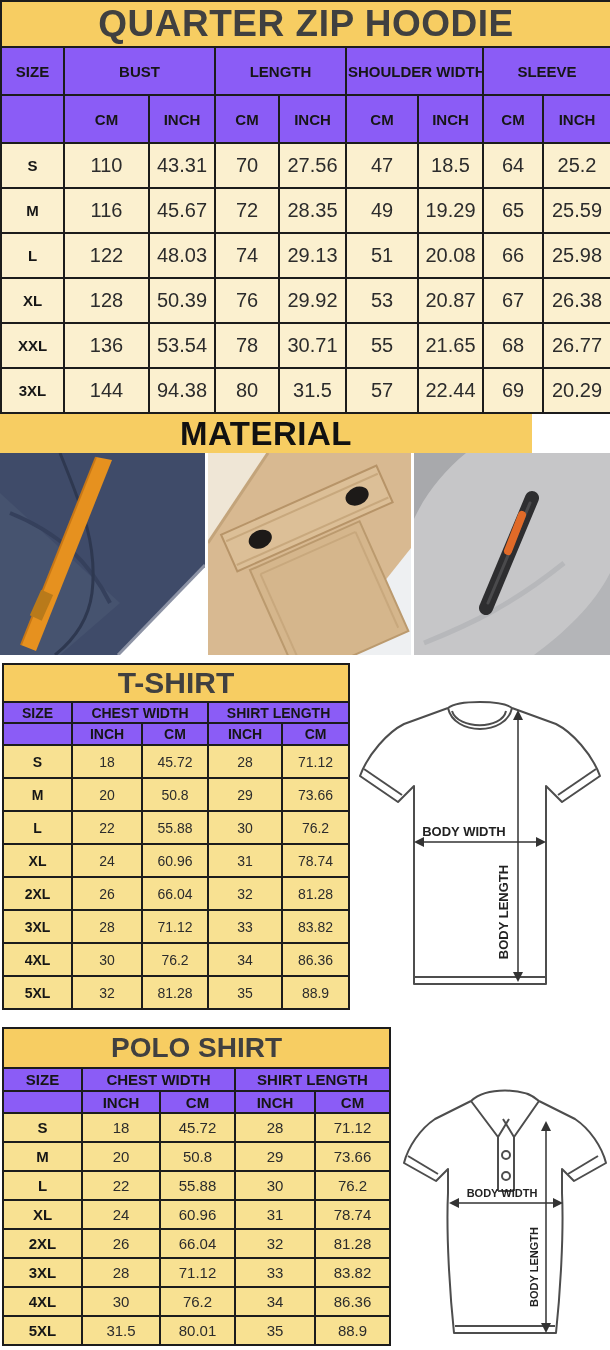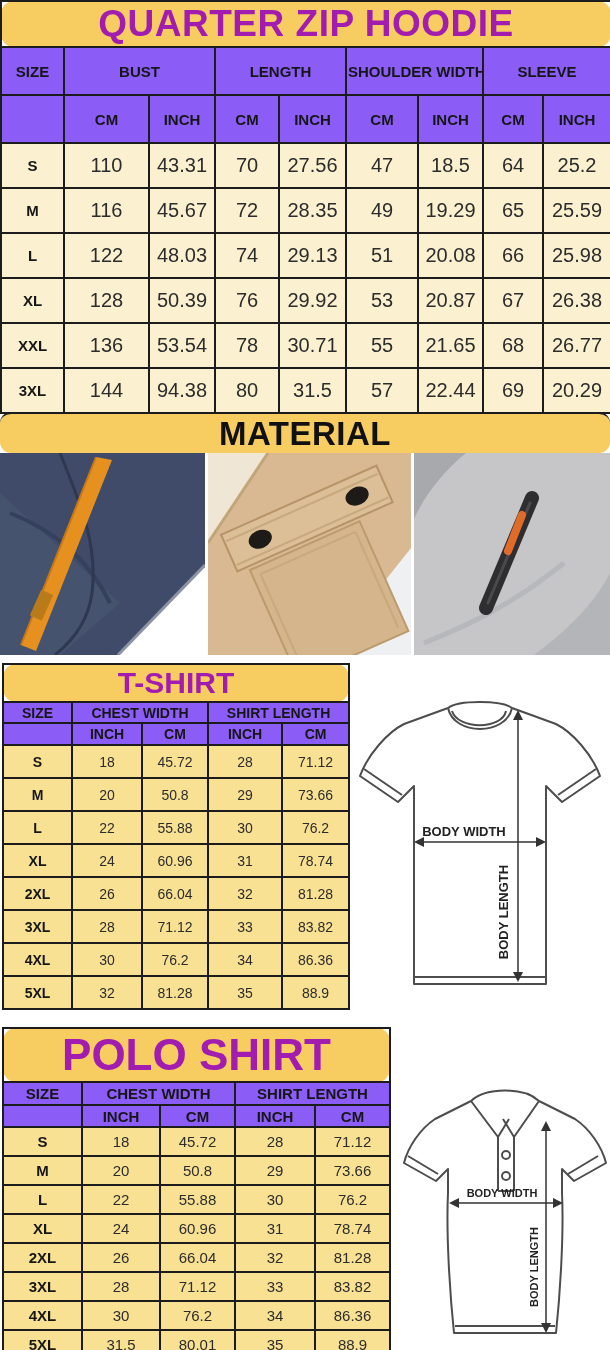--- a/index.html
+++ b/index.html
@@ -2,46 +2,46 @@
 <html><head>
 <meta charset="utf-8">
 <style>
   html,body{margin:0;padding:0;background:#ffffff;}
   #page{position:relative;width:610px;height:1350px;background:#ffffff;overflow:hidden;
         font-family:"Liberation Sans","DejaVu Sans",sans-serif;color:#1f1f1f;}
 
   table.sheet{border-collapse:collapse;table-layout:fixed;position:absolute;}
   table.sheet td{border:2px solid #1c1c1c;text-align:center;vertical-align:middle;
                  overflow:hidden;white-space:nowrap;}
-  td.title{background:#f7cd62;font-weight:bold;color:#a21caf;border-radius:13px;}
+  td.title{background:#f7cd62;font-weight:bold;color:#404040;}
   td.hd{background:#8b5cf6;font-weight:bold;color:#161616;}
   td.sz{font-weight:bold;color:#161616;}
   td.val{color:#2c2c2c;}
 
   
   table.hoodie{left:0;top:0;width:610px;}
   table.hoodie td.title{font-size:37px;letter-spacing:0.5px;}
   table.hoodie td.hd{font-size:15px;}
   table.hoodie td.sz{font-size:15px;background:#fbf0cf;}
   table.hoodie td.val{font-size:20px;background:#fbf0cf;}
   tr.h-title{height:46px;} tr.h-ghead{height:48px;} tr.h-uhead{height:48px;} tr.h-drow{height:45px;}
 
   
-  .material-band{position:absolute;left:0;top:412px;width:610px;height:39px;background:#f7cd62;
-                 border-top:2px solid #1c1c1c;display:flex;align-items:center;justify-content:center;border-radius:11px;}
+  .material-band{position:absolute;left:0;top:412px;width:532px;height:39px;background:#f7cd62;
+                 border-top:2px solid #1c1c1c;display:flex;align-items:center;justify-content:center;}
   .material-band span{font-size:33px;font-weight:bold;color:#111;letter-spacing:0.5px;}
 
   
   .photos{position:absolute;left:0;top:453px;width:610px;height:202px;display:flex;gap:3px;background:#fff;}
   .photo{height:202px;display:block;}
 
   
   table.tshirt{left:2px;top:663px;width:346px;padding-left:44px;}
   table.polo{left:2px;top:1027px;width:387px;}
-  table.tshirt td.title{font-size:30px;} table.polo td.title{font-size:44px;}
+  table.tshirt td.title{font-size:30px;} table.polo td.title{font-size:28px;}
   table.tshirt td.hd{font-size:14px;} table.polo td.hd{font-size:15px;}
   table.tshirt td.sz,table.tshirt td.val{font-size:14px;background:#f8e192;}
   table.polo td.sz,table.polo td.val{font-size:15px;background:#f8e192;}
   tr.t-title{height:35px;} tr.t-ghead{height:21px;} tr.t-uhead{height:22px;} tr.t-drow{height:33px;}
   tr.p-title{height:40px;} tr.p-ghead{height:23px;} tr.p-uhead{height:22px;} tr.p-drow{height:29px;}
 
   .diagram{position:absolute;}
   .dg-label{font-family:"Liberation Sans",sans-serif;font-weight:bold;fill:#222;}
 </style>
 </head>

